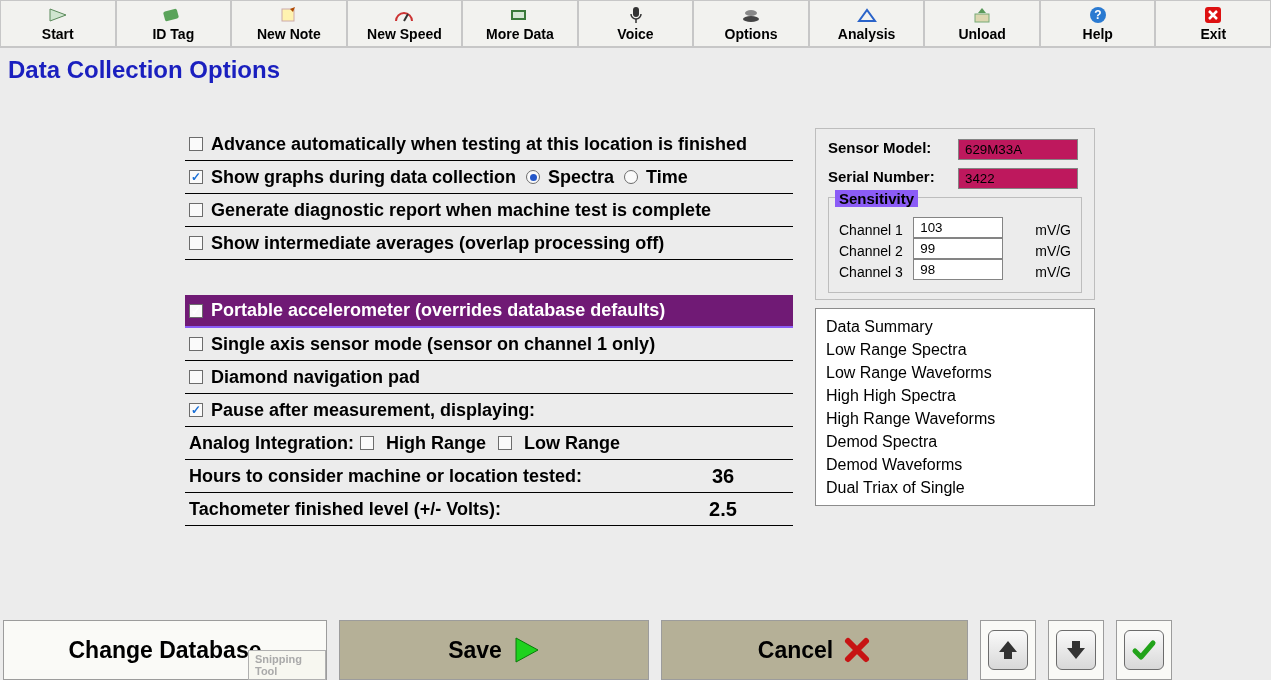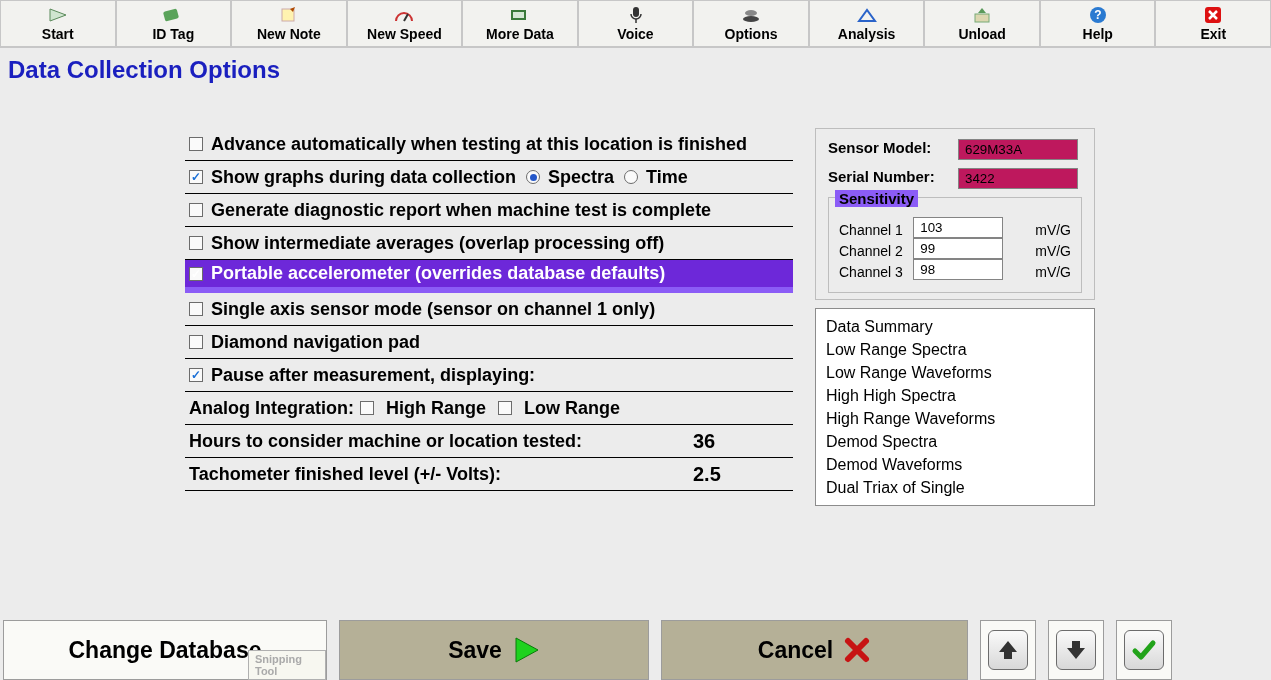--- a/index.html
+++ b/index.html
@@ -12,26 +12,26 @@
   .toolbar-btn b { font-weight: bold; font-size: 14px; }
 
   .page-title { font-size: 24px; font-weight: bold; color: #1a1fbf; padding: 8px 8px 0 8px; }
 
   .main { display: flex; padding: 44px 0 0 185px; gap: 22px; }
 
   .left-col { width: 608px; }
   .opt-row { display: flex; align-items: center; height: 33px; border-bottom: 1px solid #000; font-size: 18px; font-weight: bold; padding-left: 4px; }
   .opt-row .cb { margin-right: 8px; display: inline-flex; align-items:center; justify-content:center; width:14px; height:14px; border:1px solid #6c6c6c; background:#fafafa; }
   .opt-row .cb.checked::after { content:"✓"; font-size:12px; color:#1a6fd6; line-height:1; }
-  .opt-row.highlight { background: #6d28d9; color: #fff; border-bottom: 6px solid #8b5cf6; }
+  .opt-row.highlight { background: #701a75; color: #fff; border-bottom: 2px solid #8b5cf6; margin-top: 35px; }
   .opt-row.highlight .cb.checked::after { color:#fff; }
   .radio { display:inline-flex; align-items:center; justify-content:center; width:14px; height:14px; border:1px solid #6c6c6c; border-radius:50%; margin: 0 4px 0 10px; background:#fafafa; }
   .radio.checked::after { content:""; display:block; width:7px; height:7px; border-radius:50%; background:#2457c9; }
   .inline-label { margin-left: 4px; }
-  .num-input { font-size: 20px; font-weight: bold; border: none; background: transparent; width: 60px; margin-right: 40px; text-align: left; }
+  .num-input { font-size: 20px; font-weight: bold; border: none; background: transparent; width: 60px; margin-right: 40px; text-align: center; }
 
   .right-col { width: 280px; }
   .sensor-box { border: 1px solid #bdbdbd; padding: 10px 12px 6px 12px; background: #ececec; }
   .sensor-line { display: flex; align-items: flex-start; margin-bottom: 8px; font-size: 15px; font-weight: bold; }
   .sensor-line .lbl { width: 130px; }
   .sensor-line .val { width: 120px; border: 1px solid #848484; background: #be185d; padding: 2px 6px; font-weight: normal; }
   .fieldset { border: 1px solid #bdbdbd; margin-top: 4px; padding: 8px 10px 6px 10px; }
   .fieldset .legend { font-size: 15px; font-weight: bold; position: relative; top: -16px; left: -4px; background: #8b5cf6; display: inline-block; padding: 0 4px; }
   .ch-line { display: flex; align-items: flex-end; margin-top: -6px; margin-bottom: 6px; font-size: 14px; }
   .ch-line .chlbl { width: 80px; }

